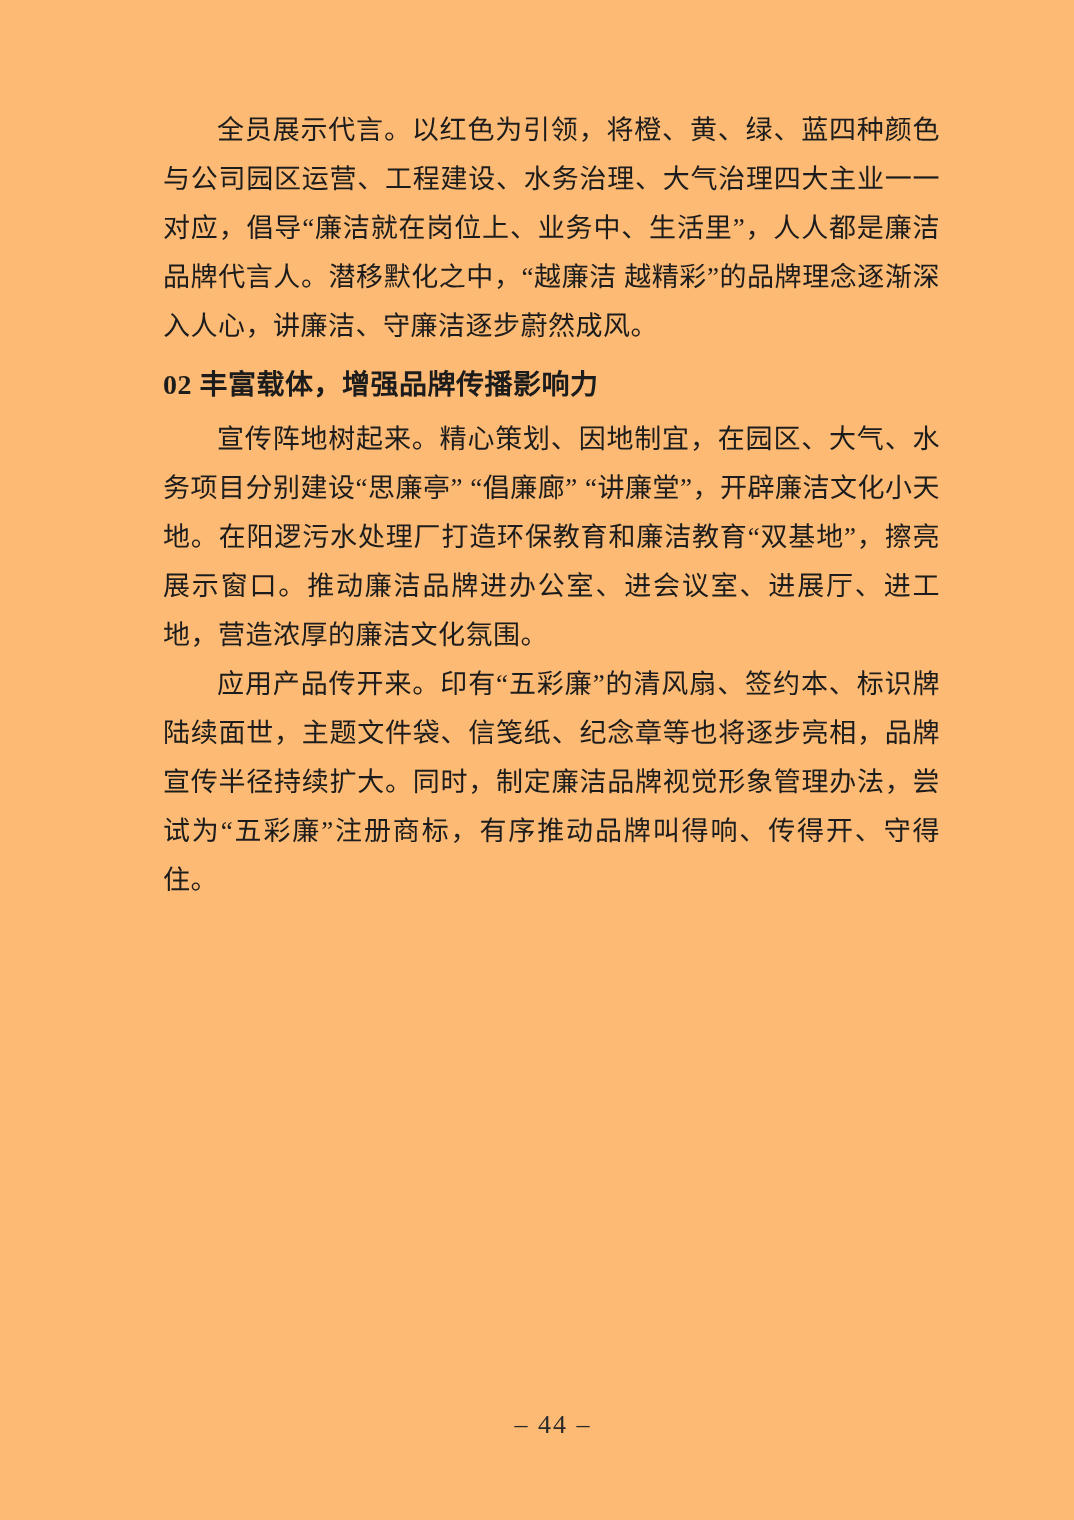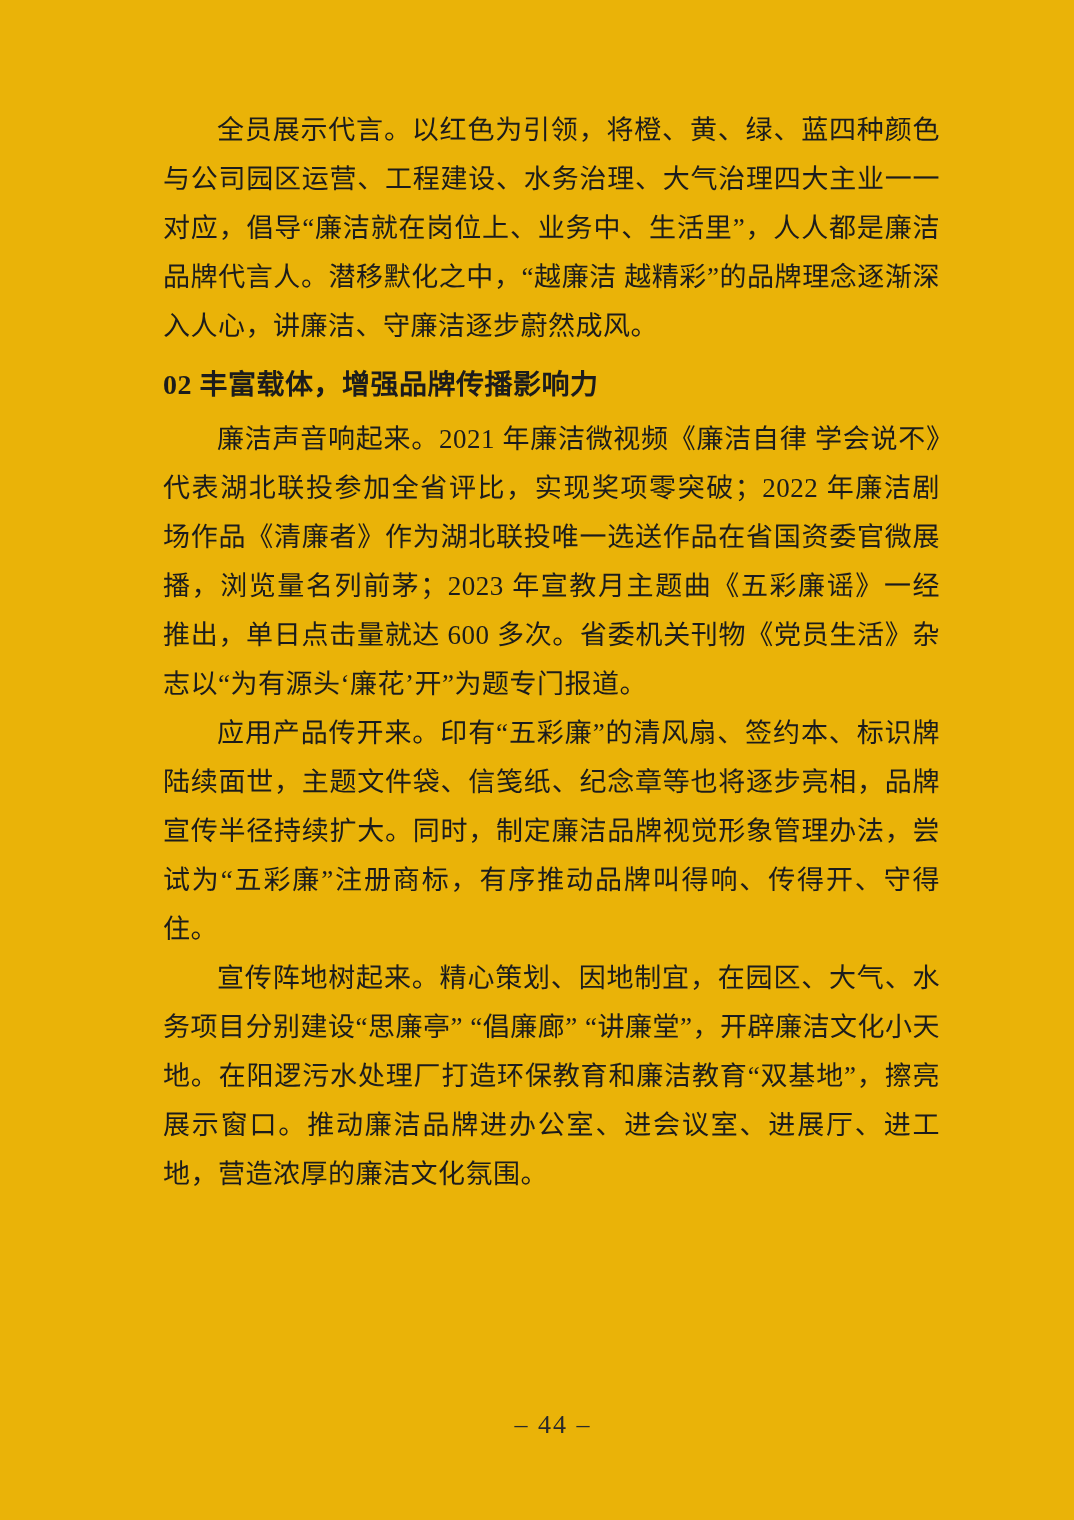--- a/index.html
+++ b/index.html
@@ -4,21 +4,21 @@
 <style>
   html, body {
     margin: 0;
     padding: 0;
     background: #ffffff;
   }
   .page {
     position: relative;
     width: 1074px;
     height: 1520px;
-    background: #eab308;
+    background: #fdba74;
     overflow: hidden;
     font-family: "Liberation Serif", "DejaVu Serif", serif;
     color: #1c1c1c;
   }
   .content {
     position: absolute;
     left: 163px;
     top: 106px;
     width: 777px;
   }
@@ -51,20 +51,19 @@
     letter-spacing: 2px;
   }
 </style>
 </head>
 <body>
 
 <div class="page">
   <div class="content">
       <div class="para">全员展示代言。以红色为引领，将橙、黄、绿、蓝四种颜色与公司园区运营、工程建设、水务治理、大气治理四大主业一一对应，倡导“廉洁就在岗位上、业务中、生活里”，人人都是廉洁品牌代言人。潜移默化之中，“越廉洁 越精彩”的品牌理念逐渐深入人心，讲廉洁、守廉洁逐步蔚然成风。</div>
       <div class="heading">02 丰富载体，增强品牌传播影响力</div>
-      <div class="para">廉洁声音响起来。2021 年廉洁微视频《廉洁自律 学会说不》代表湖北联投参加全省评比，实现奖项零突破；2022 年廉洁剧场作品《清廉者》作为湖北联投唯一选送作品在省国资委官微展播，浏览量名列前茅；2023 年宣教月主题曲《五彩廉谣》一经推出，单日点击量就达 600 多次。省委机关刊物《党员生活》杂志以“为有源头‘廉花’开”为题专门报道。</div>
+      <div class="para">宣传阵地树起来。精心策划、因地制宜，在园区、大气、水务项目分别建设“思廉亭” “倡廉廊” “讲廉堂”，开辟廉洁文化小天地。在阳逻污水处理厂打造环保教育和廉洁教育“双基地”，擦亮展示窗口。推动廉洁品牌进办公室、进会议室、进展厅、进工地，营造浓厚的廉洁文化氛围。</div>
       <div class="para">应用产品传开来。印有“五彩廉”的清风扇、签约本、标识牌陆续面世，主题文件袋、信笺纸、纪念章等也将逐步亮相，品牌宣传半径持续扩大。同时，制定廉洁品牌视觉形象管理办法，尝试为“五彩廉”注册商标，有序推动品牌叫得响、传得开、守得住。</div>
-      <div class="para">宣传阵地树起来。精心策划、因地制宜，在园区、大气、水务项目分别建设“思廉亭” “倡廉廊” “讲廉堂”，开辟廉洁文化小天地。在阳逻污水处理厂打造环保教育和廉洁教育“双基地”，擦亮展示窗口。推动廉洁品牌进办公室、进会议室、进展厅、进工地，营造浓厚的廉洁文化氛围。</div>
     </div>
   <div class="footer">
     <span>– 44 –</span>
   </div>
 </div>
 
 </body></html>

